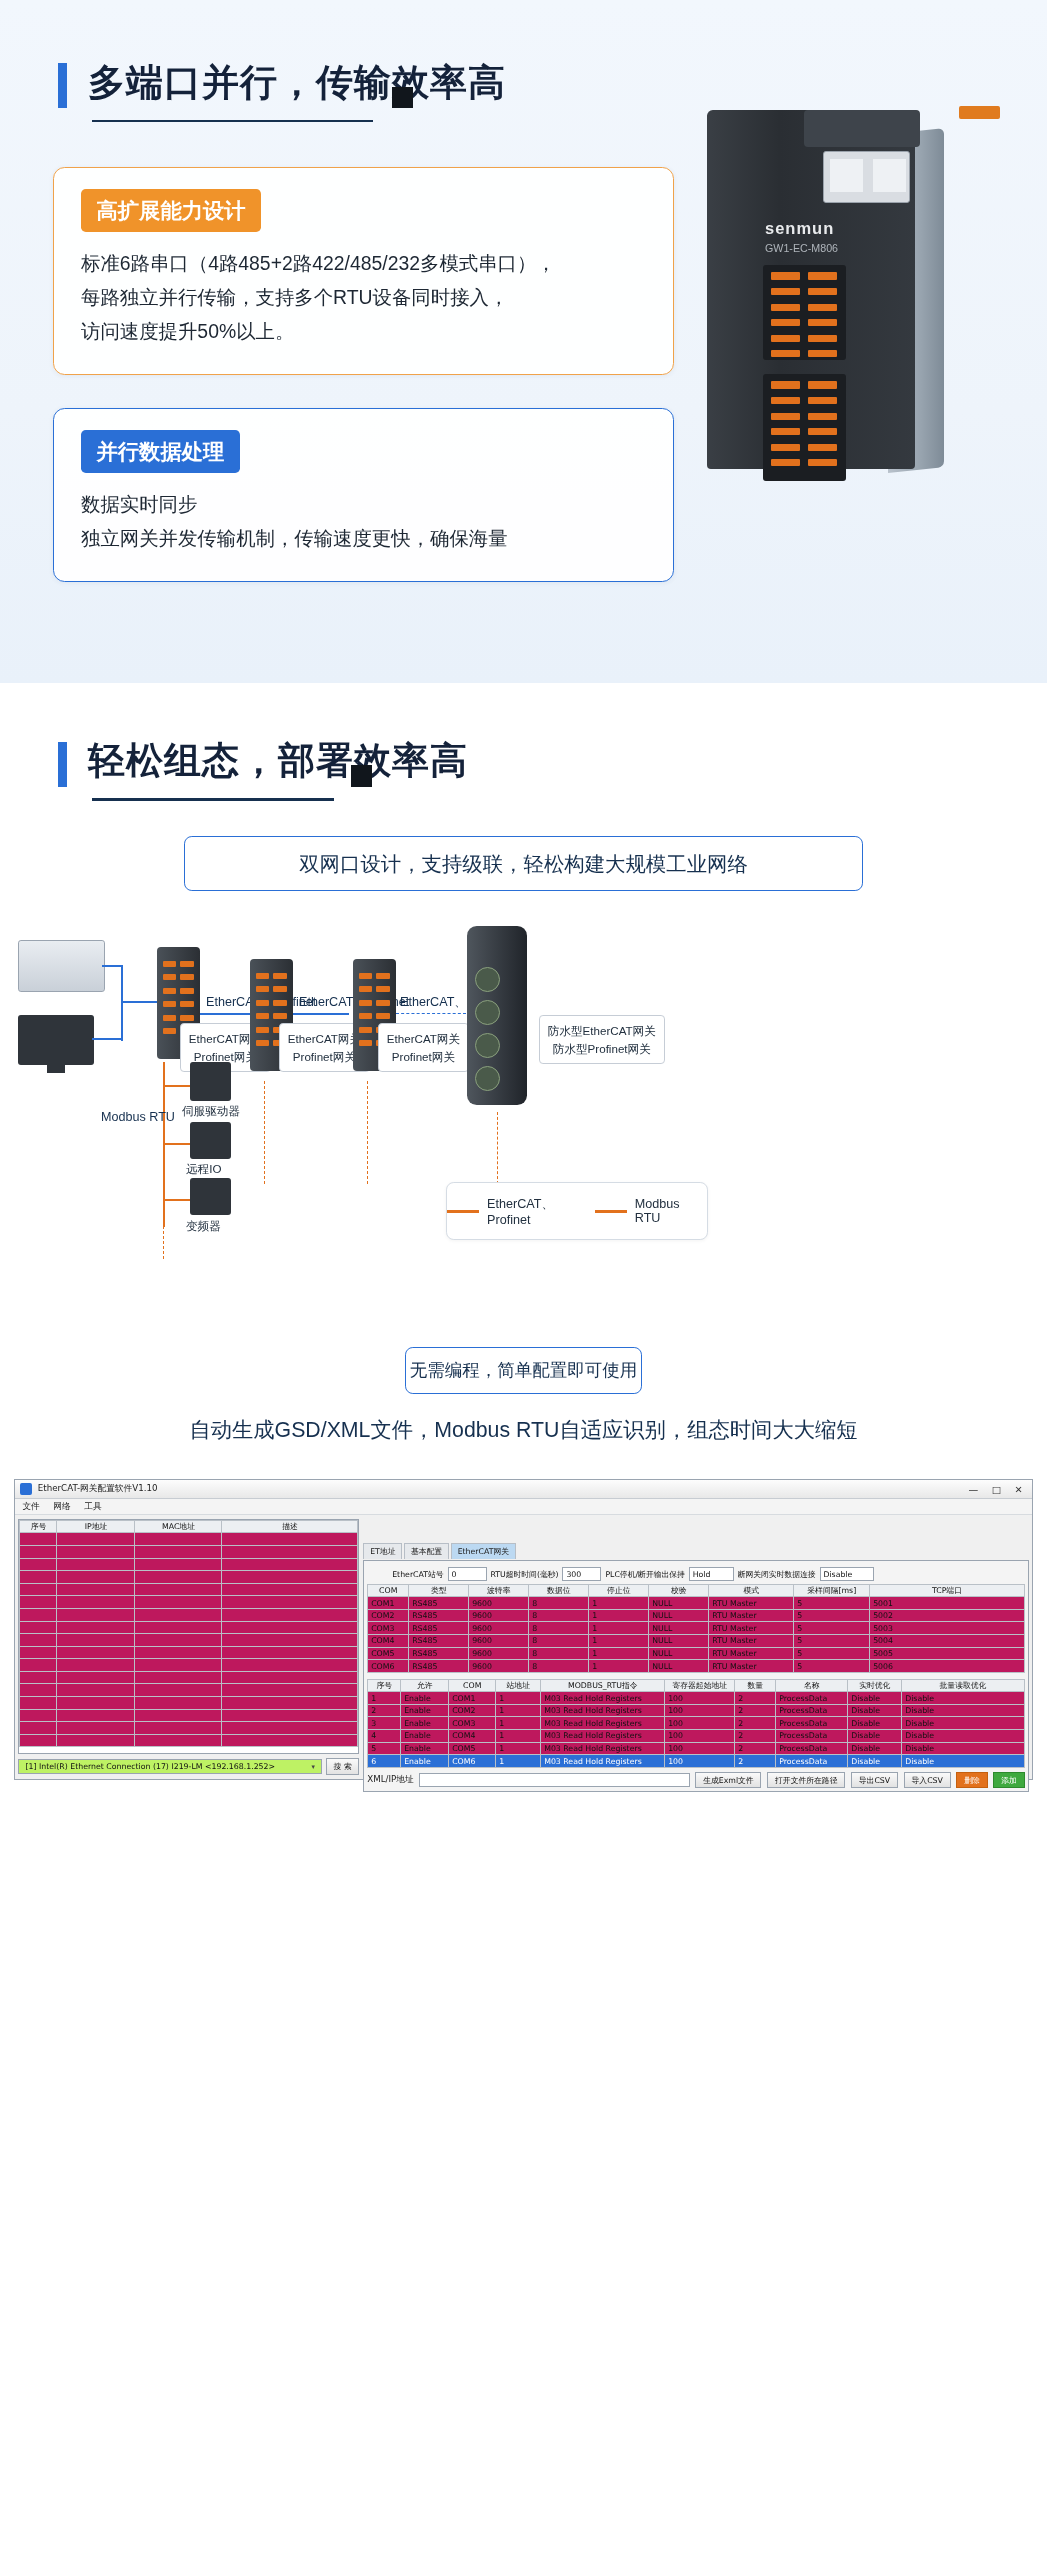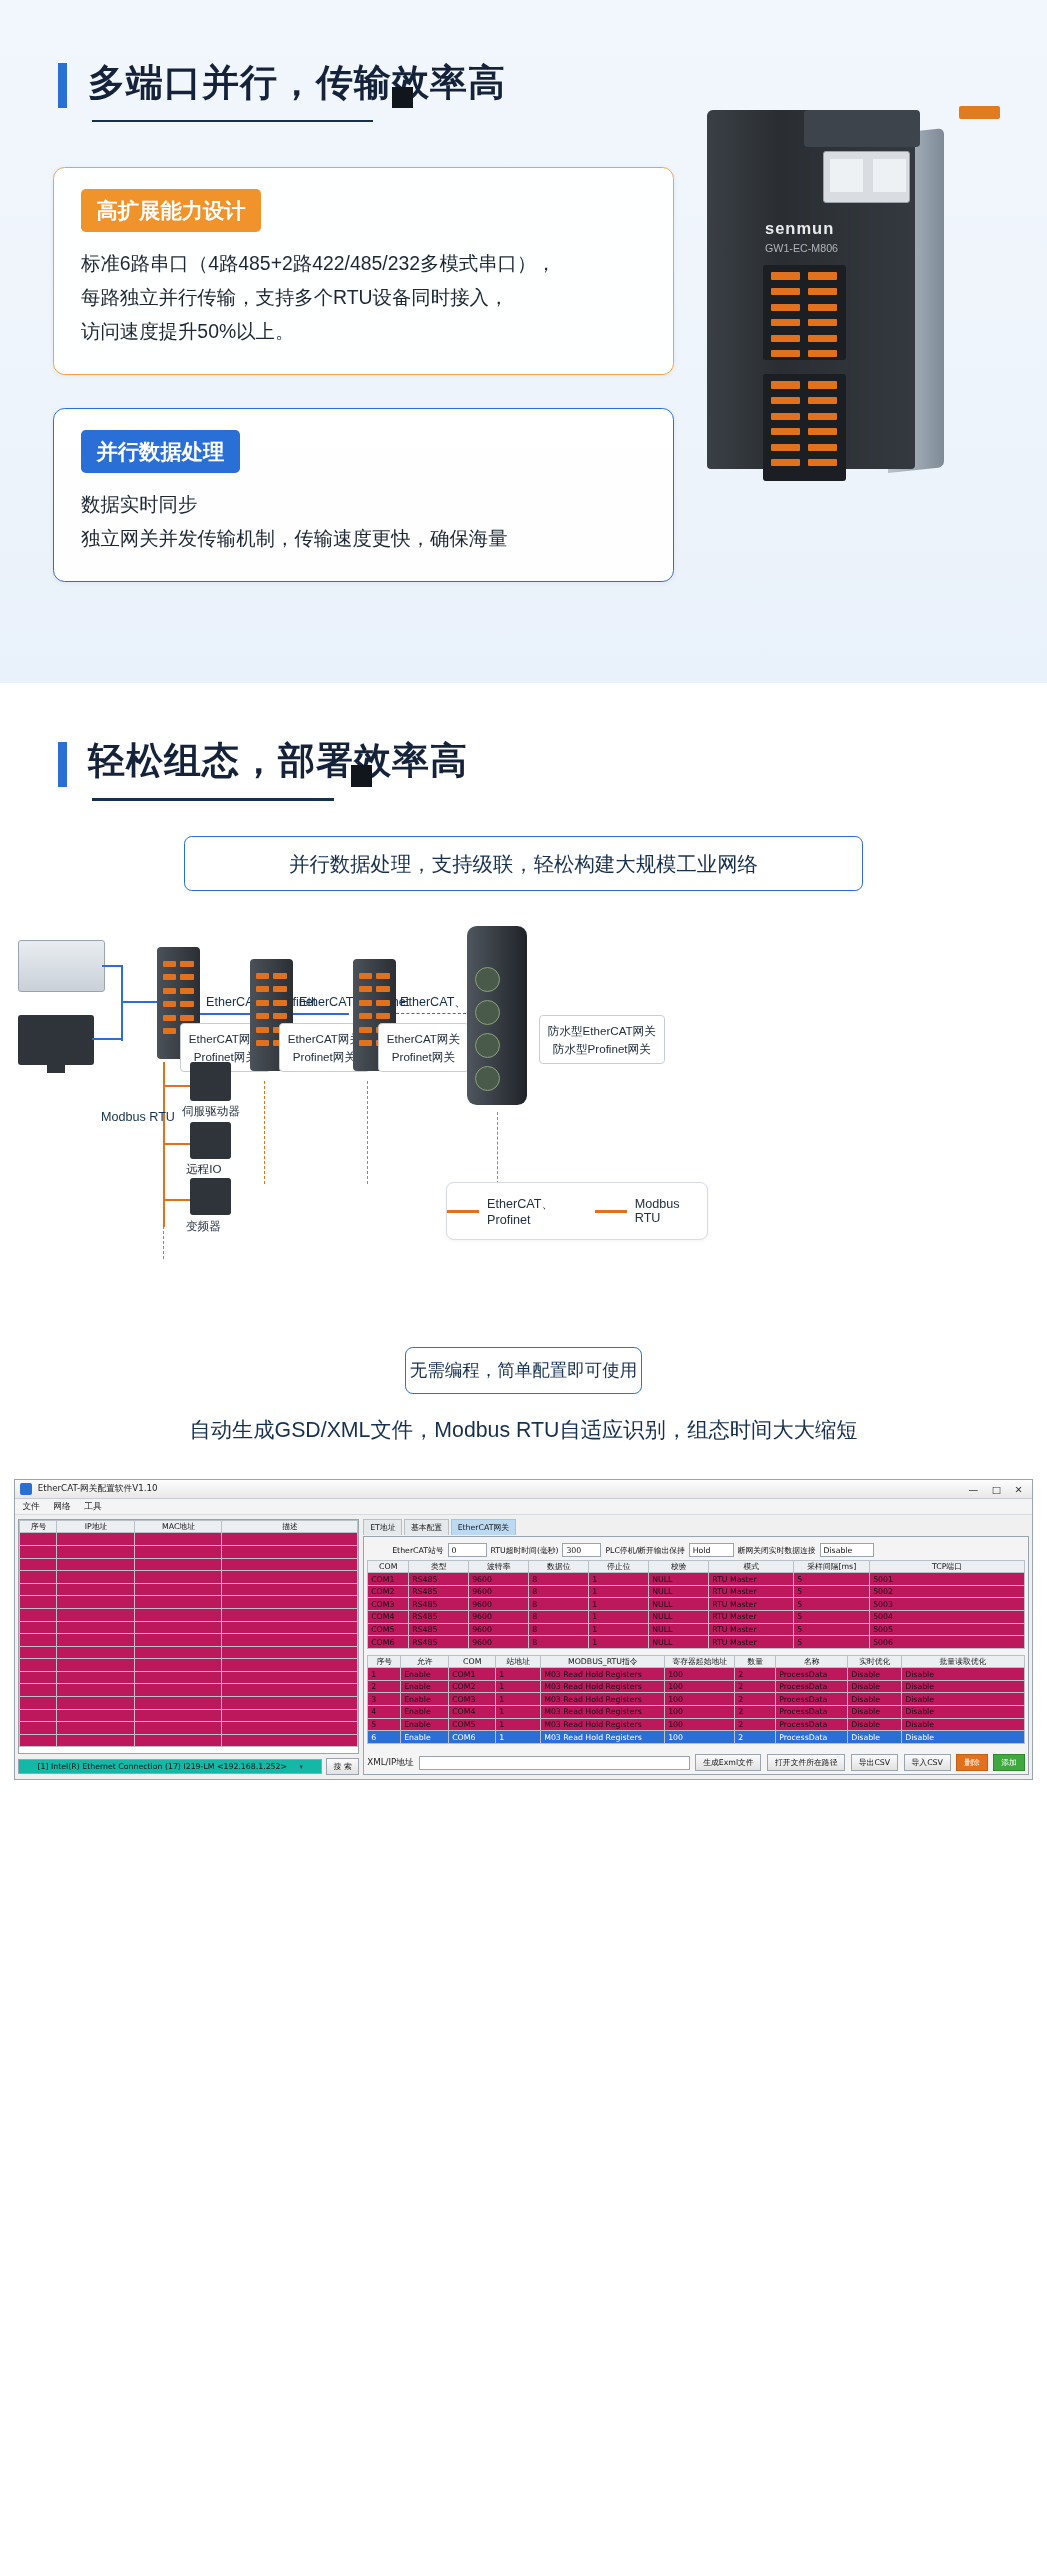--- a/index.html
+++ b/index.html
@@ -158,35 +158,35 @@
     height: 19.4px; background: linear-gradient(180deg,#fdfdfd,#e8e8e8);
     display: flex; align-items: center; padding: 0 5.8px; border-bottom: 1px solid #c7ccd2;
   }
   .titlebar .ic { width: 11.6px; height: 11.6px; background: #2a6fd6; border-radius: 1.9px; margin-right: 5.8px; }
   .titlebar .tt { font-size: 8.7px; color: #222; }
   .winbtns { margin-left: auto; display: flex; gap: 13.6px; padding-right: 3.9px; color: #333; font-size: 9.7px; }
   .menubar { height: 15.5px; display: flex; align-items: center; gap: 13.6px; padding: 0 7.8px; background:#f4f4f4; border-bottom:1px solid #d7dbdf; }
   .menubar span { font-size: 8.7px; color: #222; }
   .winbody { display: flex; height: 264px; background: #f0f0f0; padding: 3.9px; gap: 3.9px; }
   .leftpane { width: 341px; display: flex; flex-direction: column; }
-  .tabs { display: flex; gap: 1.9px; margin-bottom: 1.9px; }
+  .tabs { display: flex; gap: 1.9px; margin-bottom: 1.9px; margin-top: 24px; }
   .tab {
     font-size: 7.8px; padding: 1.9px 5.8px; border: 1px solid #b7bec6; background: #e6e9ec; border-bottom: none;
   }
   .tab.active { background: #bcd9f2; }
   .grid-table { width: 100%; border-collapse: collapse; background: #be185d; }
   .grid-table th, .grid-table td {
     border: 1px solid #b9c0c7; font-size: 7.8px; height: 12.6px; padding: 0 2.9px; color: #111; font-weight: normal;
   }
   .grid-table th { background: #eceff2; text-align: center; }
   .leftgrid { flex: 1; background: #fff; border: 1px solid #9aa4b0; }
   .bottombar { display: flex; align-items: center; gap: 3.9px; margin-top: 3.9px; }
   .sel {
-    flex: 1; height: 15.5px; border: 1px solid #9aa4b0; background: #14b8a6; font-size: 7.8px;
-    display: flex; align-items: center; padding: 0 18px; color: #111;
+    flex: 1; height: 15.5px; border: 1px solid #9aa4b0; background: #bef264; font-size: 7.8px;
+    display: flex; align-items: center; padding: 0 6px; color: #111;
   }
   .sel .caret { margin-left: auto; font-size: 6.8px; color: #444; }
   .btn {
     border: 1px solid #9aa4b0; background: linear-gradient(180deg,#fafafa,#e2e2e2);
     font-size: 7.8px; padding: 1.9px 6.8px; color: #111;
   }
   .rightpane { flex: 1; display: flex; flex-direction: column; }
   .topform {
     display: flex; align-items: center; gap: 3.9px; font-size: 7.8px; padding: 2.9px 1.9px; color: #111; flex-wrap: wrap; margin-left: 23px;
   }
@@ -265,21 +265,21 @@
   </section>
 
   <section class="sec2">
     <div class="sec-head">
       <div class="sec-bar"></div>
       <div class="sec-title">轻松组态，部署效率高</div>
       <div class="sec-underline" style="width:242px;"></div>
       <div class="sec-square" style="left:351px; top:29px;"></div>
     </div>
 
-    <div class="banner">并行数据处理，支持级联，轻松构建大规模工业网络</div>
+    <div class="banner">双网口设计，支持级联，轻松构建大规模工业网络</div>
 
     <div class="diagram">
 
       <div class="d-abs" style="left:17.5px; top:21.3px; width:87px; height:52px; background:linear-gradient(180deg,#e9edf1,#c9d0d8); border:1px solid #9aa4b0; border-radius:2.9px;"></div>
       <div class="d-abs" style="left:17.5px; top:97px; width:76px; height:50px; background:#2f343a; border-radius:2.9px;"></div>
       <div class="d-abs" style="left:47px; top:147px; width:17.5px; height:7.8px; background:#2f343a;"></div>
 
       <div class="line-blue d-abs" style="left:102px; top:47px; width:21.3px; height:1.9px;"></div>
       <div class="line-blue d-abs" style="left:121px; top:47px; width:1.9px; height:76px;"></div>
       <div class="line-blue d-abs" style="left:92px; top:120px; width:31px; height:1.9px;"></div>

